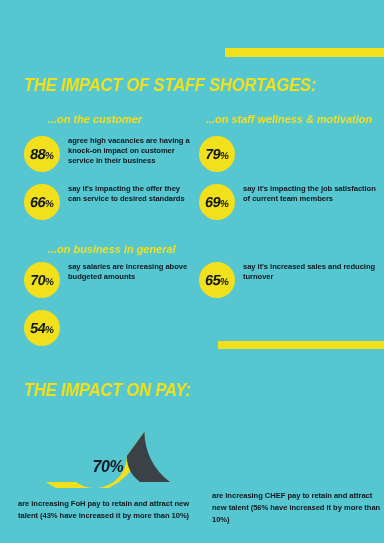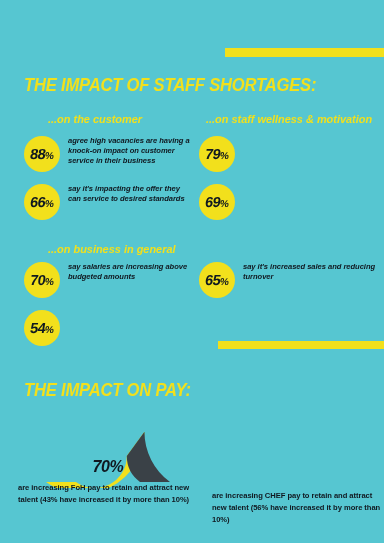--- a/index.html
+++ b/index.html
@@ -75,21 +75,20 @@
     white-space:nowrap;
   }
   .stat-num .pct{font-size:10px;}
   .stat-text{
     margin-left:8px;
     color:#101820;
     font-size:7.6px;
     font-weight:bold;
     line-height:10.2px;
     letter-spacing:-0.05px;
-    font-style:italic;
   }
 
   
   .gauge{position:absolute;}
   .gauge svg{display:block;}
   .gauge-label{
     position:absolute;
     left:0;width:100%;
     text-align:center;
     color:#101820;
@@ -165,20 +164,21 @@
   <div class="stat" style="left:199px;top:88px;width:178px;">
     <div class="stat-bubble">
       <div class="stat-num"><span>79</span><span class="pct">%</span></div>
     </div>
   </div>
 
   <div class="stat" style="left:199px;top:136px;width:178px;">
     <div class="stat-bubble">
       <div class="stat-num"><span>69</span><span class="pct">%</span></div>
     </div>
+    <div class="stat-text">say it's impacting the job satisfaction of current team members</div>
   </div>
 
   <div class="stat" style="left:24px;top:214px;width:170px;">
     <div class="stat-bubble">
       <div class="stat-num"><span>70</span><span class="pct">%</span></div>
     </div>
     <div class="stat-text">say salaries are increasing above budgeted amounts</div>
   </div>
 
   <div class="stat" style="left:24px;top:262px;width:170px;">
@@ -198,21 +198,21 @@
 
   <div class="h1" id="title-pay">THE IMPACT ON PAY:</div>
 
   <div class="gauge" style="left:38px;top:368px;width:140px;height:72px;">
     <svg width="140" height="72" viewBox="0 0 140 72">
       <path id="g1-yellow" fill="#f2e01c" d="M 8 65.99999999999999 A 62 62 0 0 0 106.44268564213333 15.84094634875325 L 88.80912807335913 40.11145618000168 A 32 32 0 0 1 38 66 Z"></path>
       <path id="g1-dark" fill="#3a4147" d="M 106.44268564213333 15.84094634875325 A 62 62 0 0 0 132 66 L 102 66 A 32 32 0 0 1 88.80912807335913 40.11145618000168 Z"></path>
     </svg>
     <div class="gauge-label" style="top:42px;">70%</div>
   </div>
-  <div class="gauge-caption" style="left:18px;top:434px;">are increasing FoH pay to retain and attract new talent (43% have increased it by more than 10%)</div>
+  <div class="gauge-caption" style="left:18px;top:450px;">are increasing FoH pay to retain and attract new talent (43% have increased it by more than 10%)</div>
 
   <div class="gauge-caption" style="left:212px;top:442px;">are increasing CHEF pay to retain and attract new talent (56% have increased it by more than 10%)</div>
 
   <div class="logo-h">
     <svg class="rays" width="26" height="16" viewBox="0 0 26 16">
       <g stroke="#101820" stroke-width="1.1">
         <line x1="13" y1="15" x2="13" y2="1"></line>
         <line x1="13" y1="15" x2="8" y2="2"></line>
         <line x1="13" y1="15" x2="18" y2="2"></line>
         <line x1="13" y1="15" x2="4" y2="5"></line>

